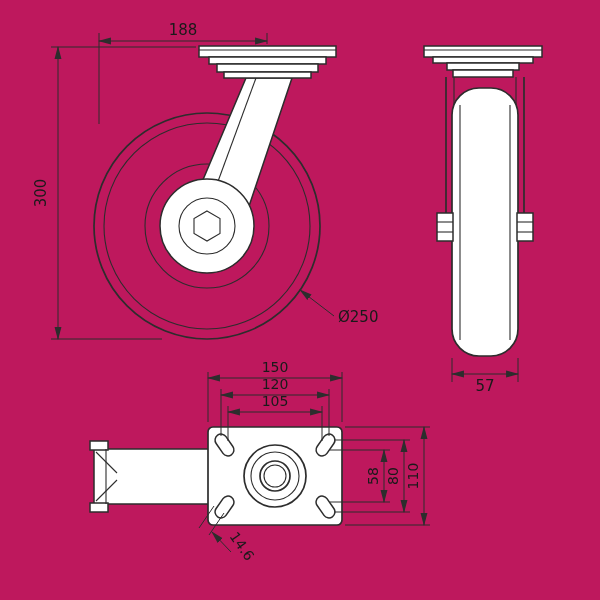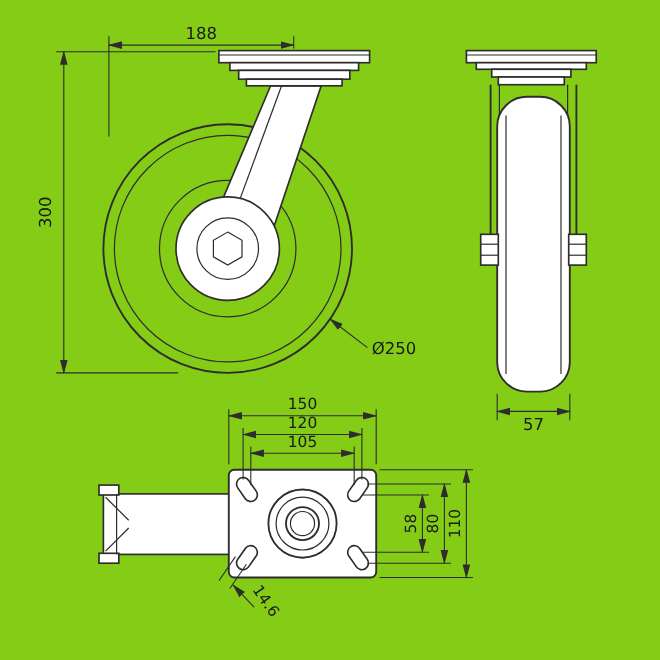--- a/index.html
+++ b/index.html
@@ -1,16 +1,16 @@
 <!DOCTYPE html>
 <html><head>
 <meta charset="utf-8">
 <style>
   html,body{margin:0;padding:0;background:#ffffff;}
-  .canvas{position:relative;width:600px;height:600px;background:#84cc16;overflow:hidden;
+  .canvas{position:relative;width:600px;height:600px;background:#be185d;overflow:hidden;
           font-family:"DejaVu Sans","Liberation Sans",sans-serif;}
   svg{display:block;}
   .ol{fill:none;stroke:#2d2d2d;stroke-width:1.7;}
   .il{fill:none;stroke:#2d2d2d;stroke-width:1.1;}
   .part{fill:#ffffff;stroke:#2d2d2d;stroke-width:1.5;}
   .partol{fill:#ffffff;stroke:#2d2d2d;stroke-width:1.7;}
   .dim{fill:none;stroke:#2d2d2d;stroke-width:1;}
   .ext{fill:none;stroke:#2d2d2d;stroke-width:1;}
   .arrow{fill:#2d2d2d;}
   text{font-family:"DejaVu Sans","Liberation Sans",sans-serif;font-size:15px;fill:#1a1a1a;}

